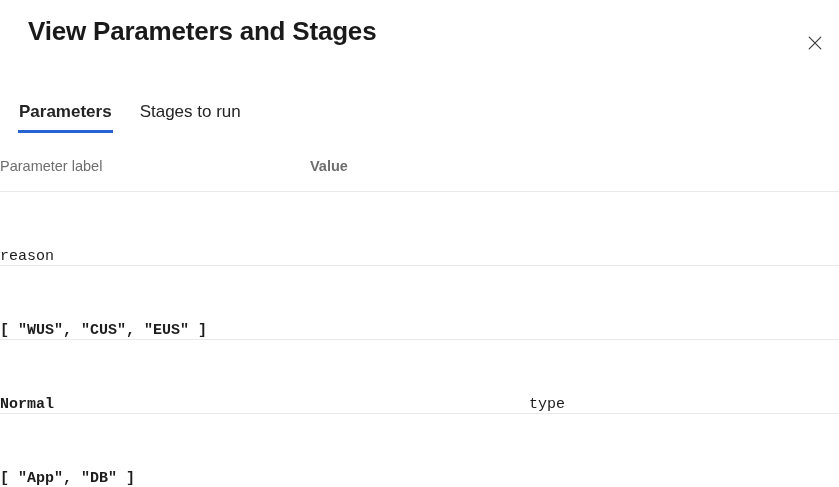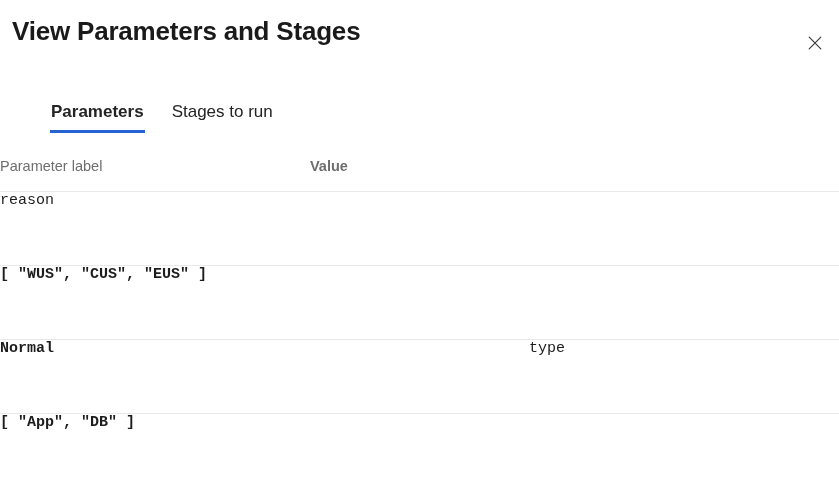--- a/index.html
+++ b/index.html
@@ -12,58 +12,58 @@
   * { margin: 0; padding: 0; box-sizing: border-box; }
   html, body {
     width: 839px; height: 487px;
     background: #ffffff;
     font-family: "Liberation Sans", "DejaVu Sans", sans-serif;
     overflow: hidden;
   }
   .dialog { position: relative; width: 839px; height: 487px; background: #fff; }
 
   .dialog-title {
-    position: absolute; left: 12px; top: 16px;
+    position: absolute; left: 28px; top: 16px;
     font-size: 26px; font-weight: 700; color: var(--text);
     letter-spacing: -0.2px; white-space: nowrap;
   }
 
   .close-btn {
     position: absolute; top: 28px; right: 9px;
     width: 30px; height: 30px;
     background: transparent; border: none; cursor: pointer;
     display: flex; align-items: center; justify-content: center;
     padding: 0; border-radius: 2px;
   }
   .close-btn svg { display: block; }
 
   .tabs {
     position: absolute; left: 18px; top: 102px;
-    display: flex; gap: 26px; margin-left: 32px;
+    display: flex; gap: 26px;
   }
   .tab {
     font-size: 17px; color: #242424; cursor: pointer;
     padding: 0 1px 8px 1px;
     border-bottom: 3px solid transparent;
     white-space: nowrap;
   }
   .tab.active { font-weight: 700; border-bottom-color: var(--accent); }
 
   .param-table {
     position: absolute; left: 0; top: 140px; right: 0;
   }
   .thead {
     height: 52px;
     display: flex; align-items: center;
     border-bottom: 1px solid var(--divider);
     color: var(--muted); font-size: 14.5px;
   }
   .trow {
     height: 74px;
-    display: flex; align-items: flex-start;
+    display: flex; align-items: flex-end;
     border-bottom: 1px solid var(--divider);
     font-family: "Liberation Mono", "DejaVu Sans Mono", monospace;
     font-size: 15px; color: var(--monotext);
   }
   .cell { white-space: nowrap; overflow: hidden; }
   .c1 { width: 310px; flex: 0 0 auto; }
   .c2 { flex: 1 1 auto; padding-right: 20px; font-weight: bold; }
 </style>
 </head>
 <body>

